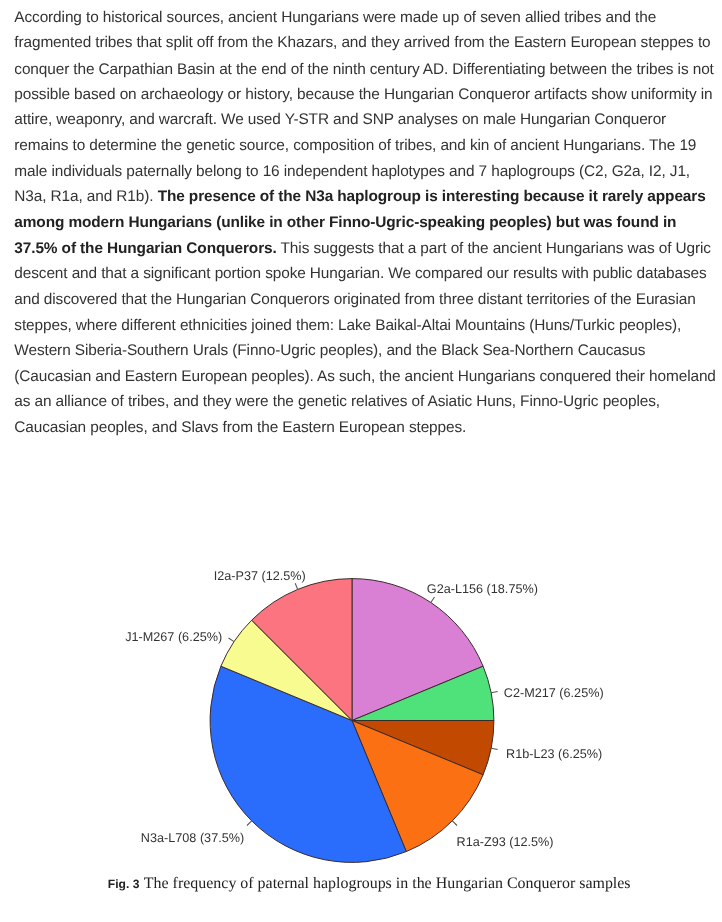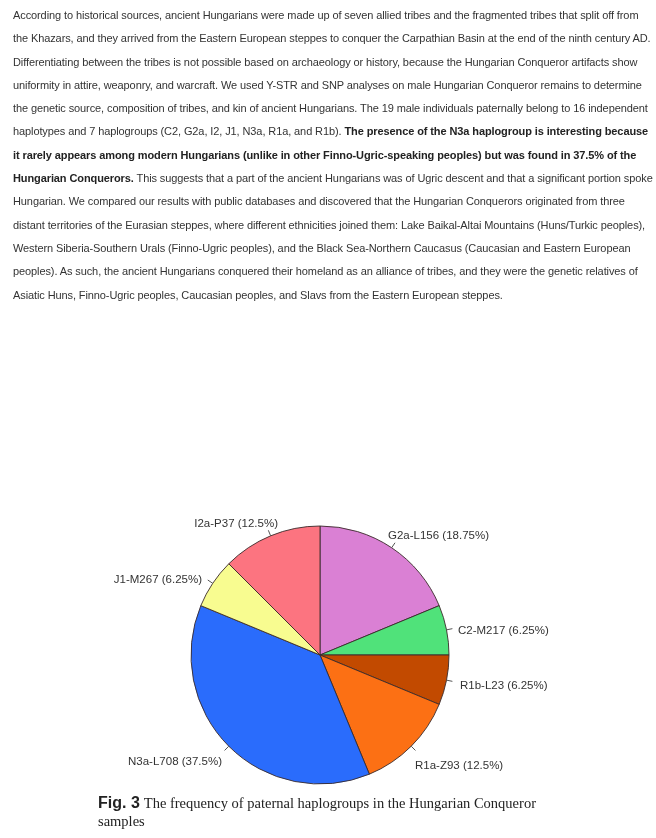--- a/index.html
+++ b/index.html
@@ -1,30 +1,30 @@
 <!DOCTYPE html>
 <html><head>
 <meta charset="utf-8">
 <style>
   html, body { margin: 0; padding: 0; background: #ffffff; }
   body { width: 656px; height: 838px; position: relative; overflow: hidden; }
   .abstract {
     position: absolute; left: 13px; top: 4px; width: 640px;
     font-family: "Liberation Sans", sans-serif;
-    font-size: 11px; line-height: 23.3px; color: #333333;
+    font-size: 14px; line-height: 23.3px; color: #333333;
     letter-spacing: -0.1px;
   }
   .abstract b { color: #222; font-weight: bold; }
   #pie { position: absolute; left: 0; top: 500px; width: 656px; height: 290px; }
   #pie text { font-family: "Liberation Sans", sans-serif; font-size: 11.5px; fill: #333; }
   .caption {
     position: absolute; left: 98px; top: 794px; width: 480px;
     font-family: "Liberation Serif", serif; font-size: 14.5px; line-height: 18px; color: #222;
   }
-  .caption .fig { font-family: "Liberation Sans", sans-serif; font-weight: bold; font-size: 16px; margin-right: 4px; margin-top: 40px; }
+  .caption .fig { font-family: "Liberation Sans", sans-serif; font-weight: bold; font-size: 11px; margin-right: 4px; margin-top: 40px; }
 </style>
 </head>
 <body>
 
 <div class="abstract"><span>According to historical sources, ancient Hungarians were made up of seven allied tribes and the fragmented tribes that split off from the Khazars, and they arrived from the Eastern European steppes to conquer the Carpathian Basin at the end of the ninth century AD. Differentiating between the tribes is not possible based on archaeology or history, because the Hungarian Conqueror artifacts show uniformity in attire, weaponry, and warcraft. We used Y-STR and SNP analyses on male Hungarian Conqueror remains to determine the genetic source, composition of tribes, and kin of ancient Hungarians. The 19 male individuals paternally belong to 16 independent haplotypes and 7 haplogroups (C2, G2a, I2, J1, N3a, R1a, and R1b). </span><b>The presence of the N3a haplogroup is interesting because it rarely appears among modern Hungarians (unlike in other Finno-Ugric-speaking peoples) but was found in 37.5% of the Hungarian Conquerors.</b><span> This suggests that a part of the ancient Hungarians was of Ugric descent and that a significant portion spoke Hungarian. We compared our results with public databases and discovered that the Hungarian Conquerors originated from three distant territories of the Eurasian steppes, where different ethnicities joined them: Lake Baikal-Altai Mountains (Huns/Turkic peoples), Western Siberia-Southern Urals (Finno-Ugric peoples), and the Black Sea-Northern Caucasus (Caucasian and Eastern European peoples). As such, the ancient Hungarians conquered their homeland as an alliance of tribes, and they were the genetic relatives of Asiatic Huns, Finno-Ugric peoples, Caucasian peoples, and Slavs from the Eastern European steppes.</span></div>
 
 <svg id="pie" viewBox="0 0 656 290" xmlns="http://www.w3.org/2000/svg">
   <g id="slices">
       <path d="M320,155 L320,26 A129,129 0 0 1 439.180459693956,105.63383722490342 Z" fill="#da80d4" stroke="#3a2a2a" stroke-width="0.9"></path>
       <path d="M320,155 L439.180459693956,105.63383722490342 A129,129 0 0 1 449,155 Z" fill="#50e27a" stroke="#3a2a2a" stroke-width="0.9"></path>

